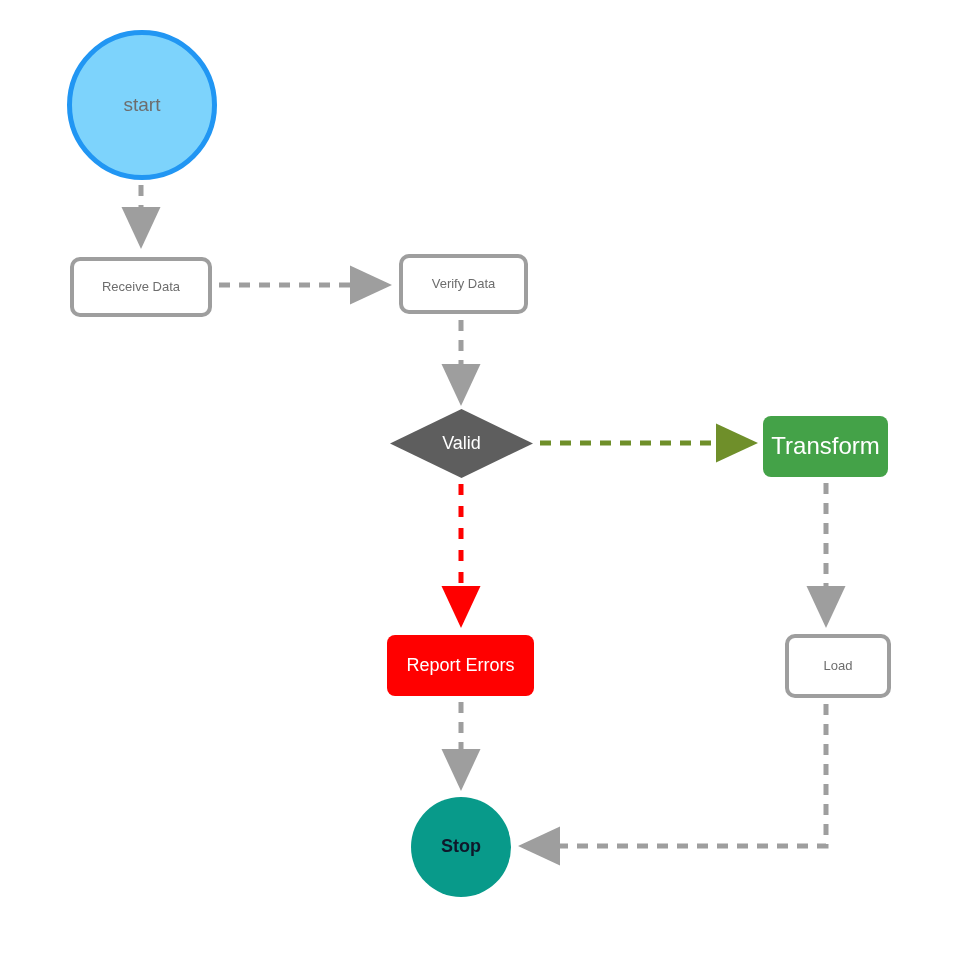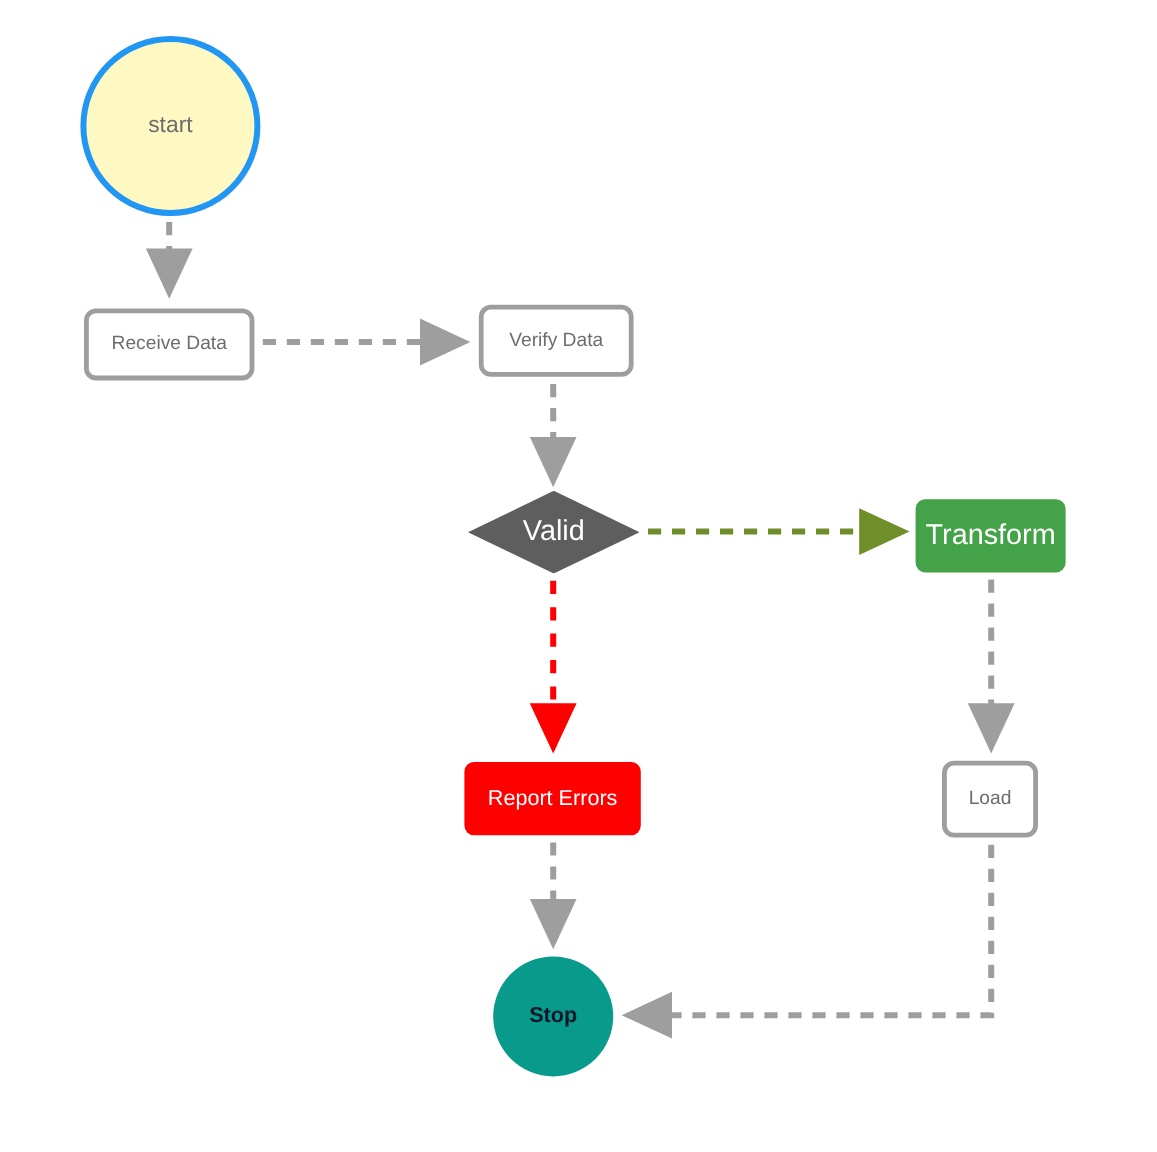--- a/index.html
+++ b/index.html
@@ -35,45 +35,45 @@
   }
 
   
   .node-start {
     left: 67px;
     top: 30px;
     width: 150px;
     height: 150px;
     border: 5px solid #2196f3;
     border-radius: 50%;
-    background: #fef9c3;
+    background: #7dd3fc;
     color: #6d6d6d;
     font-size: 19px;
   }
 
   
   .node-process {
     border: 4px solid #9e9e9e;
     border-radius: 10px;
     background: #ffffff;
     color: #6d6d6d;
-    font-size: 16px;
+    font-size: 13px;
   }
   .node-receive { left: 70px;  top: 257px; width: 142px; height: 60px; }
   .node-verify  { left: 399px; top: 254px; width: 129px; height: 60px; }
-  .node-load    { left: 785px; top: 634px; width: 80px;  height: 64px; }
+  .node-load    { left: 785px; top: 634px; width: 106px;  height: 64px; }
 
   
   .node-decision {
     left: 390px;
     top: 409px;
     width: 143px;
     height: 69px;
     color: #ffffff;
-    font-size: 24px;
+    font-size: 18px;
   }
   .node-decision .diamond-shape {
     position: absolute;
     left: 0; top: 0;
     width: 100%;
     height: 100%;
     background: #5e5e5e;
     clip-path: polygon(50% 0%, 100% 50%, 50% 100%, 0% 50%);
   }
   .node-decision .diamond-label {

